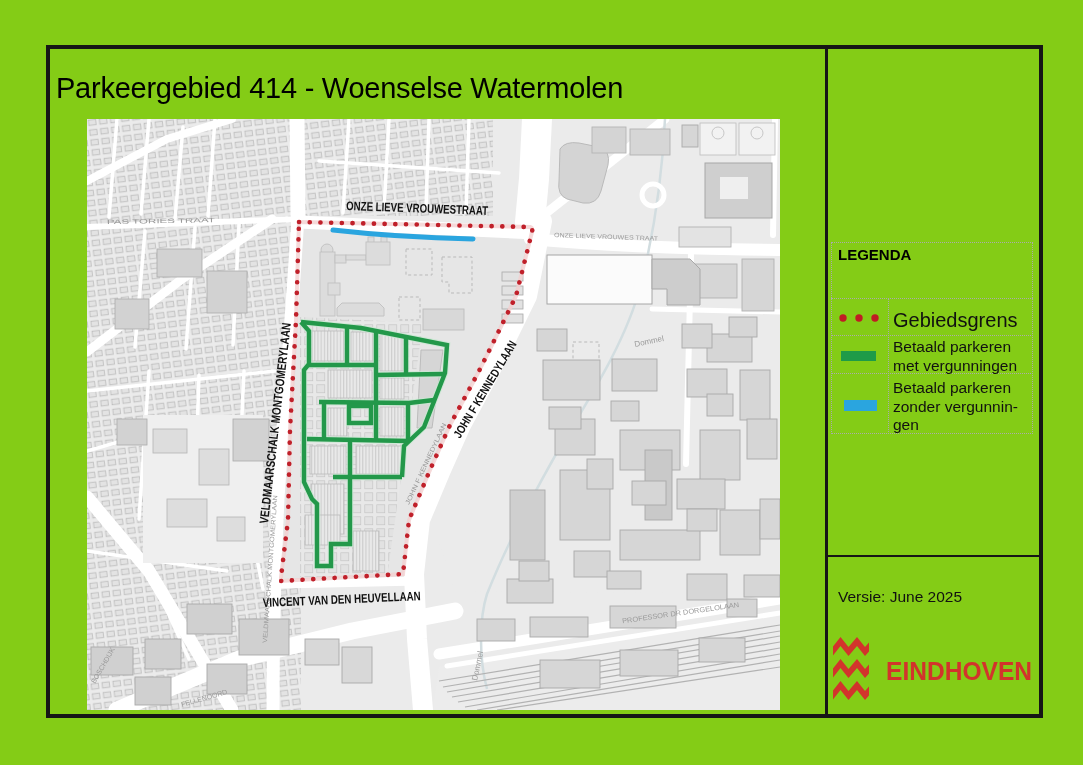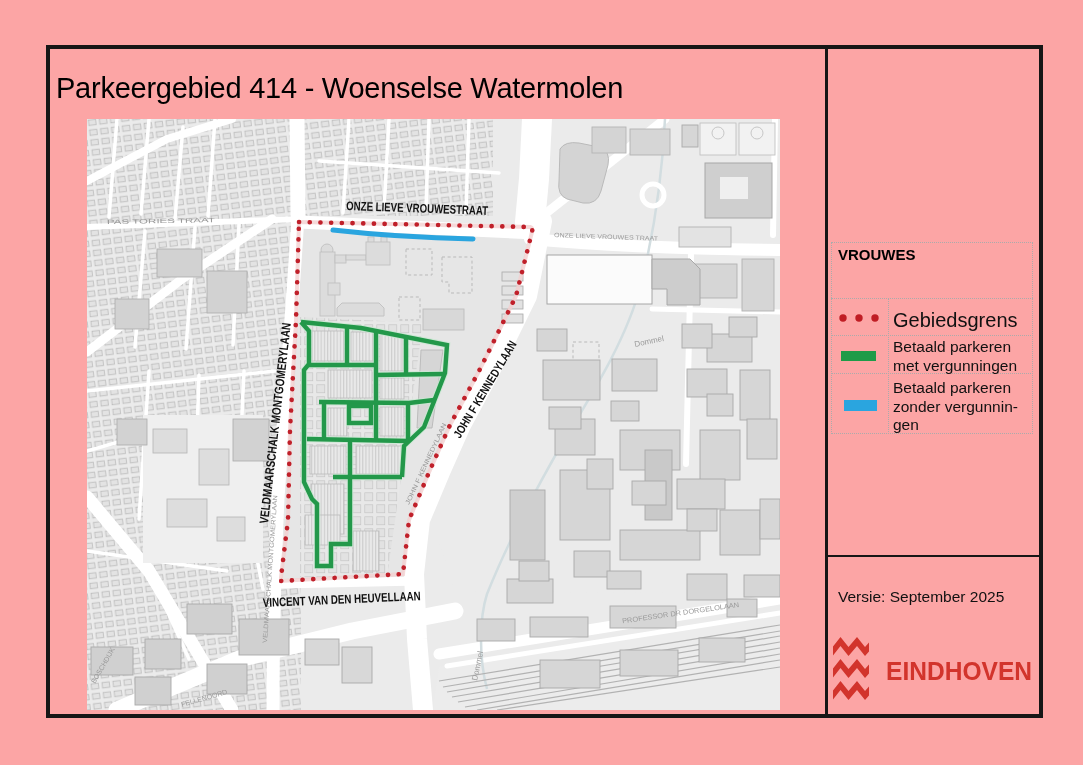--- a/index.html
+++ b/index.html
@@ -1,16 +1,16 @@
 <!DOCTYPE html>
 <html><head>
 <meta charset="utf-8">
 <style>
   html,body{margin:0;padding:0;background:#ffffff;}
-  .page{position:relative;width:1083px;height:765px;background:#fca5a5;overflow:hidden;
+  .page{position:relative;width:1083px;height:765px;background:#84cc16;overflow:hidden;
         font-family:"Liberation Sans", sans-serif;}
   .abs{position:absolute;}
 </style>
 </head>
 <body>
 <div class="page">
 
   <div class="abs" style="left:46px;top:45px;width:997px;height:673px;border:4px solid #161616;box-sizing:border-box;"></div>
 
   <div class="abs" style="left:56px;top:72px;font-size:29px;letter-spacing:-0.25px;color:#000;">Parkeergebied 414 - Woenselse Watermolen</div>
@@ -327,21 +327,21 @@
 
     <text x="181" y="405" font-size="12.5" font-weight="bold" fill="#111" textLength="202" lengthAdjust="spacingAndGlyphs" transform="rotate(-83.5 181 405)" font-family="Liberation Sans, sans-serif">VELDMAARSCHALK MONTGOMERYLAAN</text>
 
     <text x="373" y="320" font-size="12" font-weight="bold" fill="#111" textLength="111" lengthAdjust="spacingAndGlyphs" transform="rotate(-59 373 320)" font-family="Liberation Sans, sans-serif">JOHN F KENNEDYLAAN</text>
 
     <text x="176" y="488" font-size="12.5" font-weight="bold" fill="#111" textLength="158" lengthAdjust="spacingAndGlyphs" transform="rotate(-2.5 176 488)" font-family="Liberation Sans, sans-serif">VINCENT VAN DEN HEUVELLAAN</text>
   </svg>
 
   <div class="abs" style="left:831px;top:242px;width:202px;height:192px;border:1px dotted #ababab;box-sizing:border-box;"></div>
 
-  <div class="abs" style="left:838px;top:246px;font-size:15px;font-weight:bold;color:#000;">VROUWES</div>
+  <div class="abs" style="left:838px;top:246px;font-size:15px;font-weight:bold;color:#000;">LEGENDA</div>
 
   <div class="abs" style="left:831px;top:298px;width:202px;height:1px;border-top:1px dotted #ababab;"></div>
   <div class="abs" style="left:831px;top:335px;width:202px;height:1px;border-top:1px dotted #ababab;"></div>
   <div class="abs" style="left:831px;top:373px;width:202px;height:1px;border-top:1px dotted #ababab;"></div>
   <div class="abs" style="left:888px;top:298px;width:1px;height:136px;border-left:1px dotted #ababab;"></div>
 
   <svg class="abs" style="left:834px;top:310px;" width="52" height="16" viewBox="0 0 52 16">
     <circle cx="9" cy="8" r="3.7" fill="#c01d24"></circle>
       <circle cx="25" cy="8" r="3.7" fill="#c01d24"></circle>
       <circle cx="41" cy="8" r="3.7" fill="#c01d24"></circle>
@@ -350,21 +350,21 @@
   <div class="abs" style="left:893px;top:309px;font-size:20px;color:#111;">Gebiedsgrens</div>
 
   <div class="abs" style="left:841px;top:351px;width:35px;height:10px;background:#1e9b48;"></div>
 
   <div class="abs" style="left:893px;top:338px;font-size:15.5px;line-height:18.5px;color:#111;">Betaald parkeren<br>met vergunningen</div>
 
   <div class="abs" style="left:844px;top:400px;width:33px;height:11px;background:#2aa5df;"></div>
 
   <div class="abs" style="left:893px;top:379px;font-size:15.5px;line-height:18.5px;color:#111;">Betaald parkeren<br>zonder vergunnin-<br>gen</div>
 
-  <div class="abs" style="left:838px;top:588px;font-size:15.5px;color:#111;">Versie: September 2025</div>
+  <div class="abs" style="left:838px;top:588px;font-size:15.5px;color:#111;">Versie: June 2025</div>
 
   <svg class="abs" style="left:833px;top:637px;" width="205" height="68" viewBox="0 0 205 68">
 
     <g fill="#d2342c">
       <path id="zz" d="M0,9.5 L7.5,0 L15.5,10 L24,0 L32,10 L36,5.5 L36,14.5 L32,19 L24,9 L15.5,19 L7.5,9 L0,18.5 Z"></path>
       <use href="#zz" y="22"></use>
       <use href="#zz" y="44"></use>
     </g>
 
     <text x="53" y="43" font-size="25.5" font-weight="bold" fill="#d2342c" textLength="146" lengthAdjust="spacingAndGlyphs">EINDHOVEN</text>

